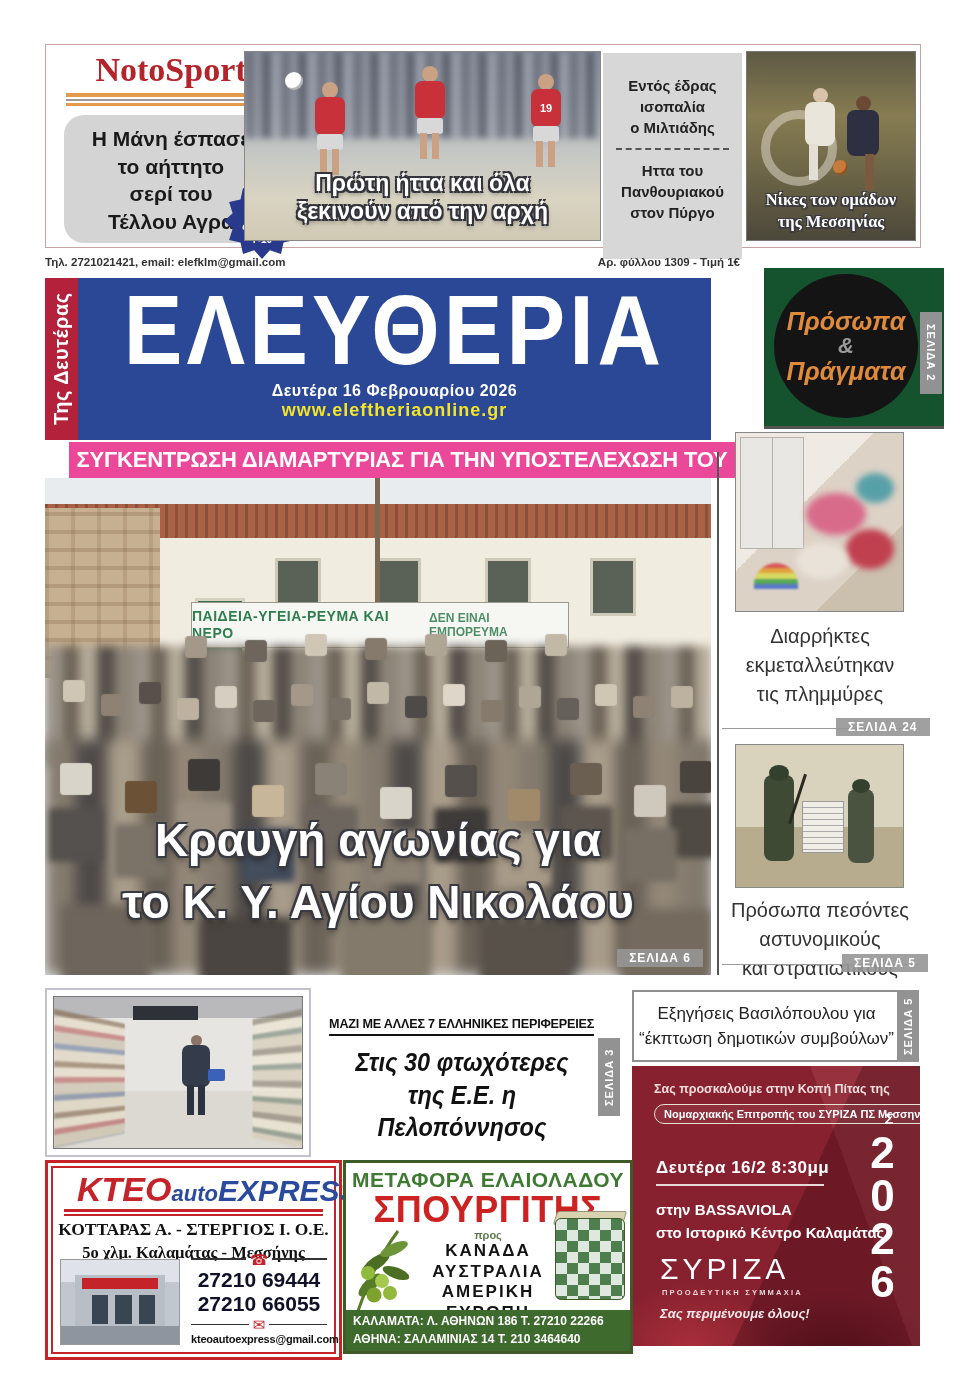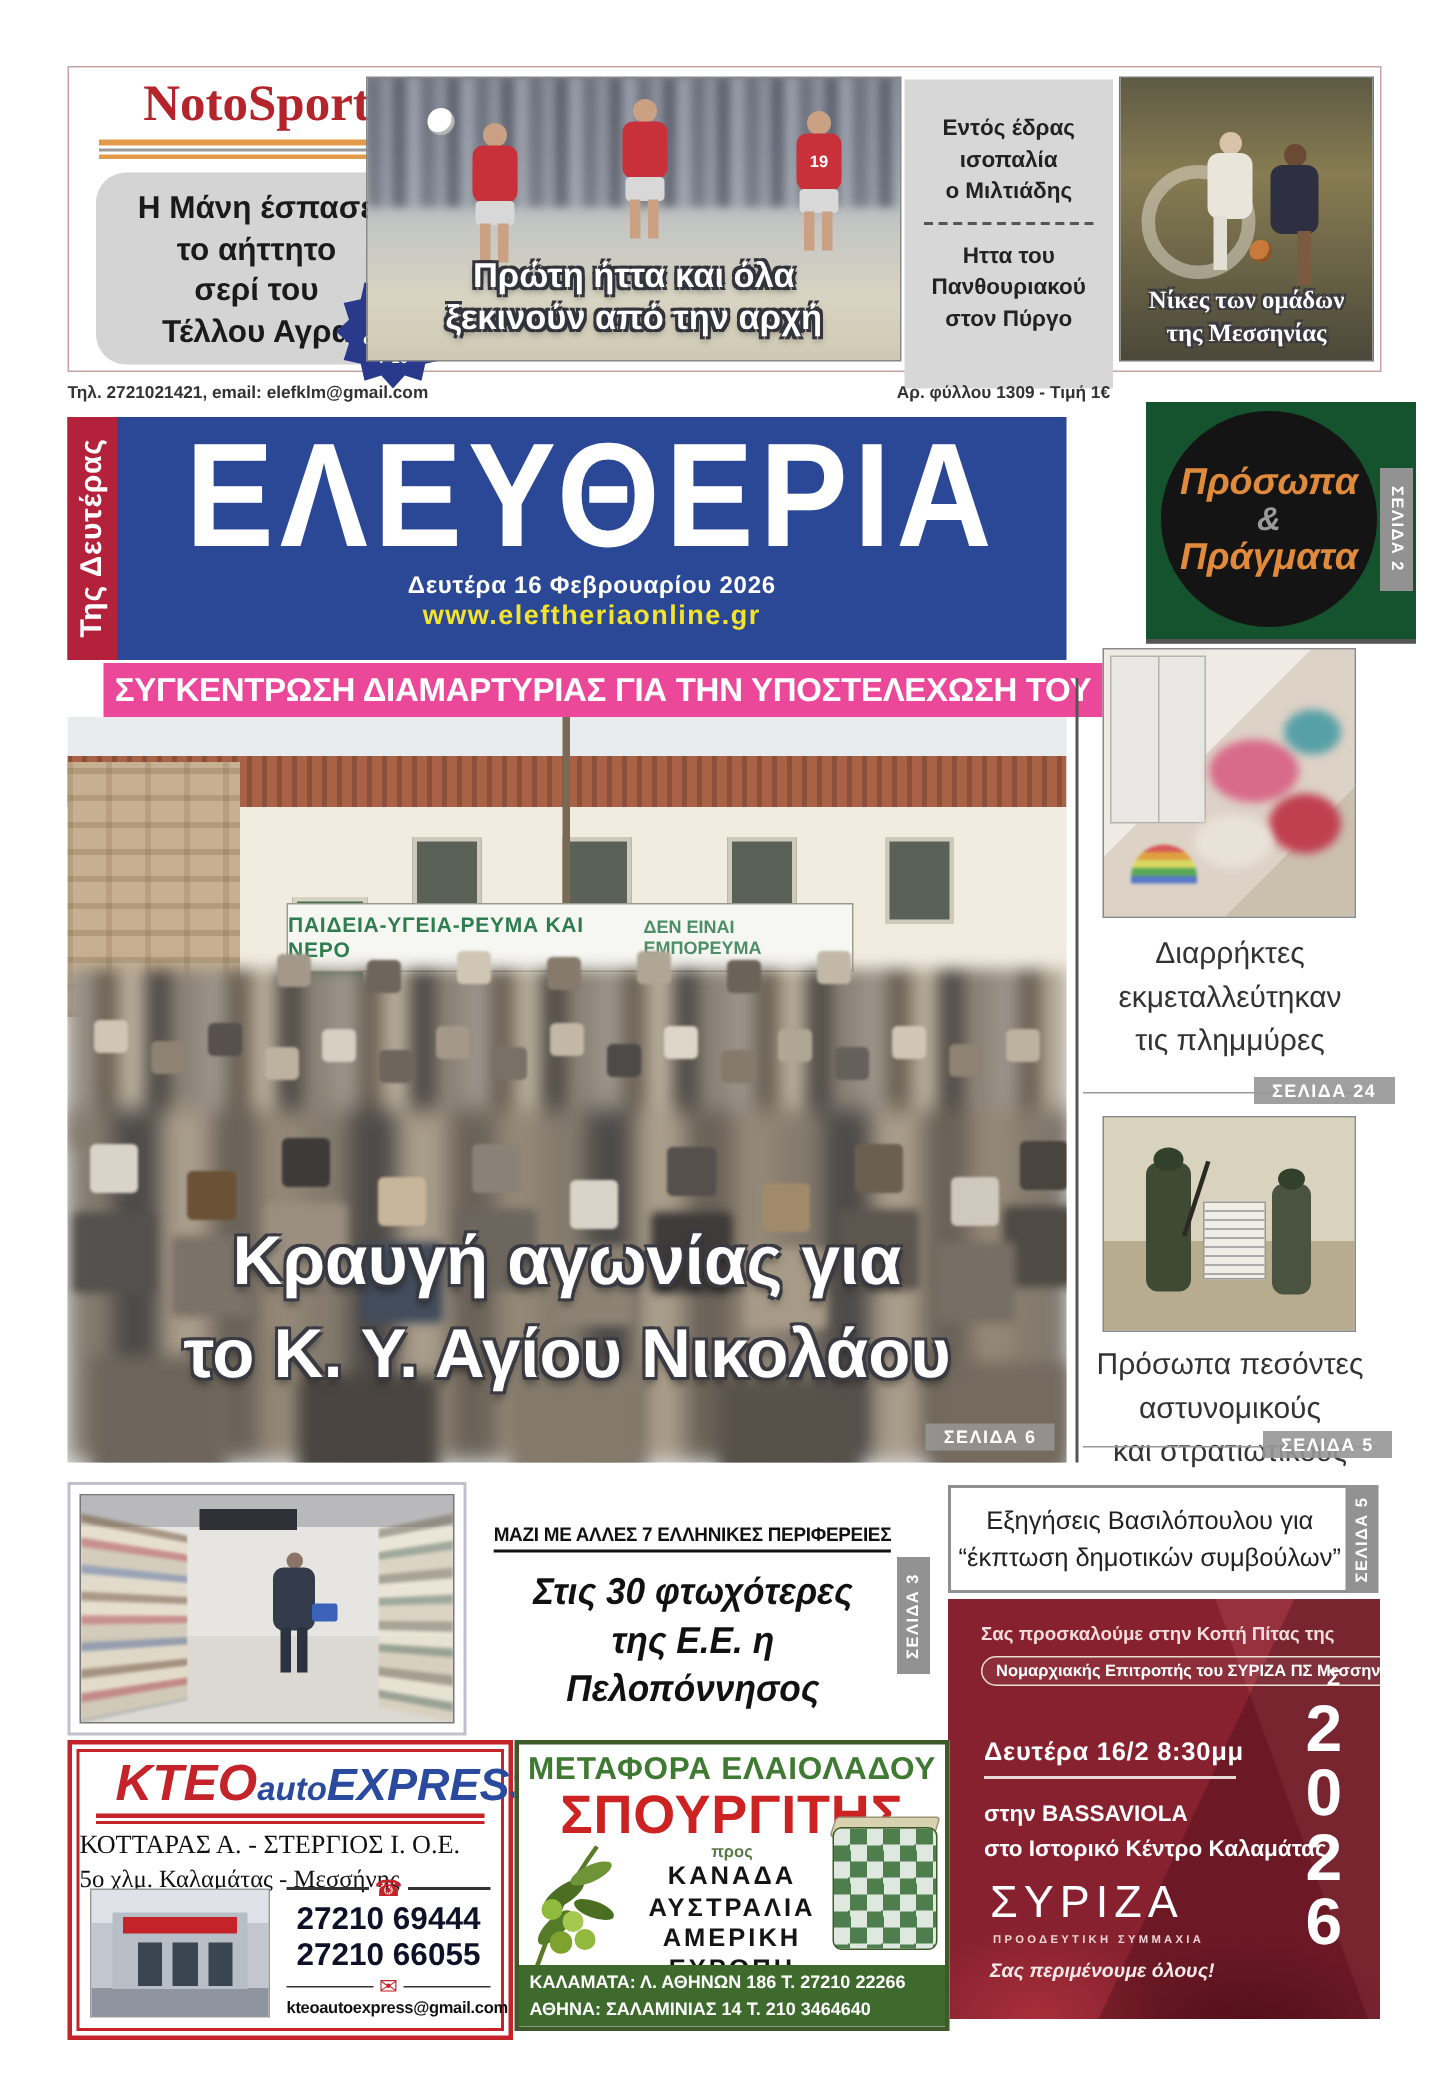--- a/index.html
+++ b/index.html
@@ -193,21 +193,21 @@
 
   
   .kteo{left:45px;top:1160px;width:285px;height:188px;border:3px solid #c4232a;background:#fff;padding:3px;}
   .kteo-in{position:relative;width:100%;height:100%;border:2px solid #c4232a;box-sizing:border-box;}
   .kteo-brand{margin-top:4px;text-align:center;font-style:italic;line-height:1;white-space:nowrap;padding-left:24px;}
   .kteo-brand .r{color:#c4232a;font-weight:800;font-size:34px;}
   .kteo-brand .b1{color:#2a4a9e;font-weight:bold;font-size:22px;}
   .kteo-brand .b2{color:#2a4a9e;font-weight:800;font-size:30px;}
   .kteo-rule1{margin:3px auto 0;width:92%;height:3px;background:#c4232a;}
   .kteo-rule2{margin:2px auto 0;width:92%;height:1.5px;background:#c4232a;}
-  .kteo-own{margin-top:3px;text-align:left;font-family:"Liberation Serif",serif;font-weight:normal;
+  .kteo-own{margin-top:3px;text-align:center;font-family:"Liberation Serif",serif;font-weight:bold;
       font-size:17.5px;color:#111;line-height:1.2;}
   .kt-photo{position:absolute;left:7px;bottom:7px;width:118px;height:84px;border:1px solid #999;overflow:hidden;
       background:linear-gradient(180deg,#dfe3e9 0 26%,#c2c7cf 26% 78%,#8f959e 78%);}
   .kt-bldg{position:absolute;left:12%;top:18%;width:76%;height:60%;background:#b8bec6;}
   .kt-sign{position:absolute;left:18%;top:22%;width:64%;height:12%;background:#c4232a;}
   .kt-glass{position:absolute;background:#3a4552;}
   .kt-col{position:absolute;right:7px;bottom:7px;width:136px;text-align:center;}
   .iconrow{display:flex;align-items:center;gap:4px;margin:1px 0;}
   .iconrow .ln{flex:1;height:1.5px;background:#333;}
   .iconrow .ic{color:#c4232a;font-size:15px;line-height:1;}

